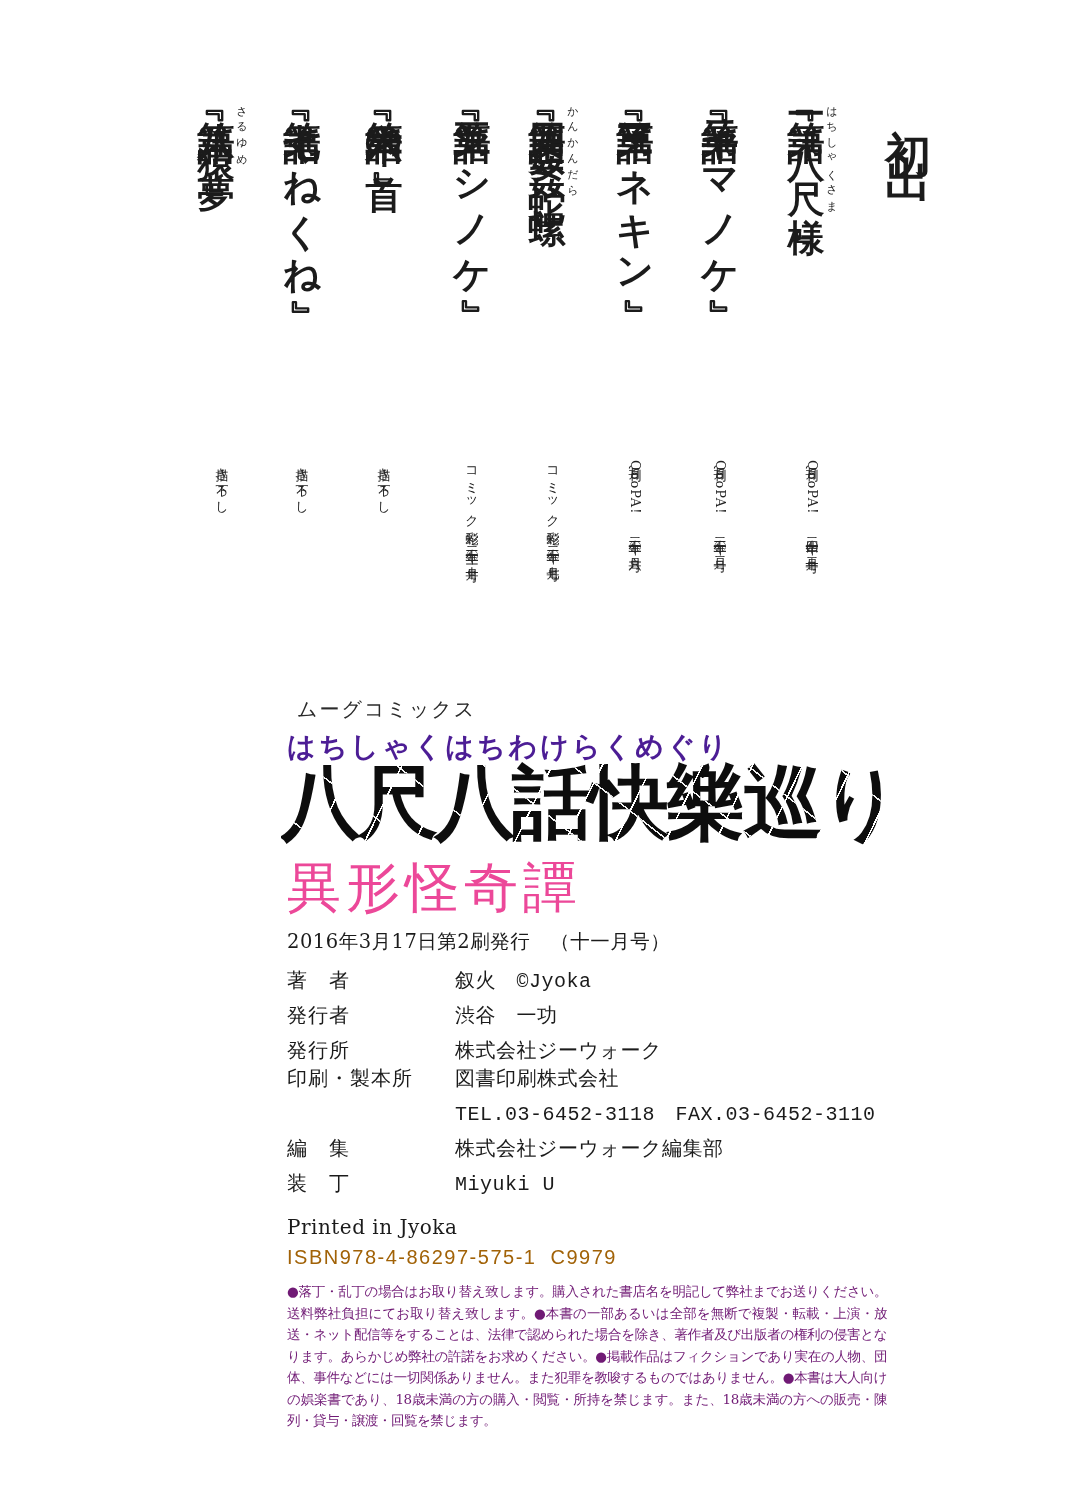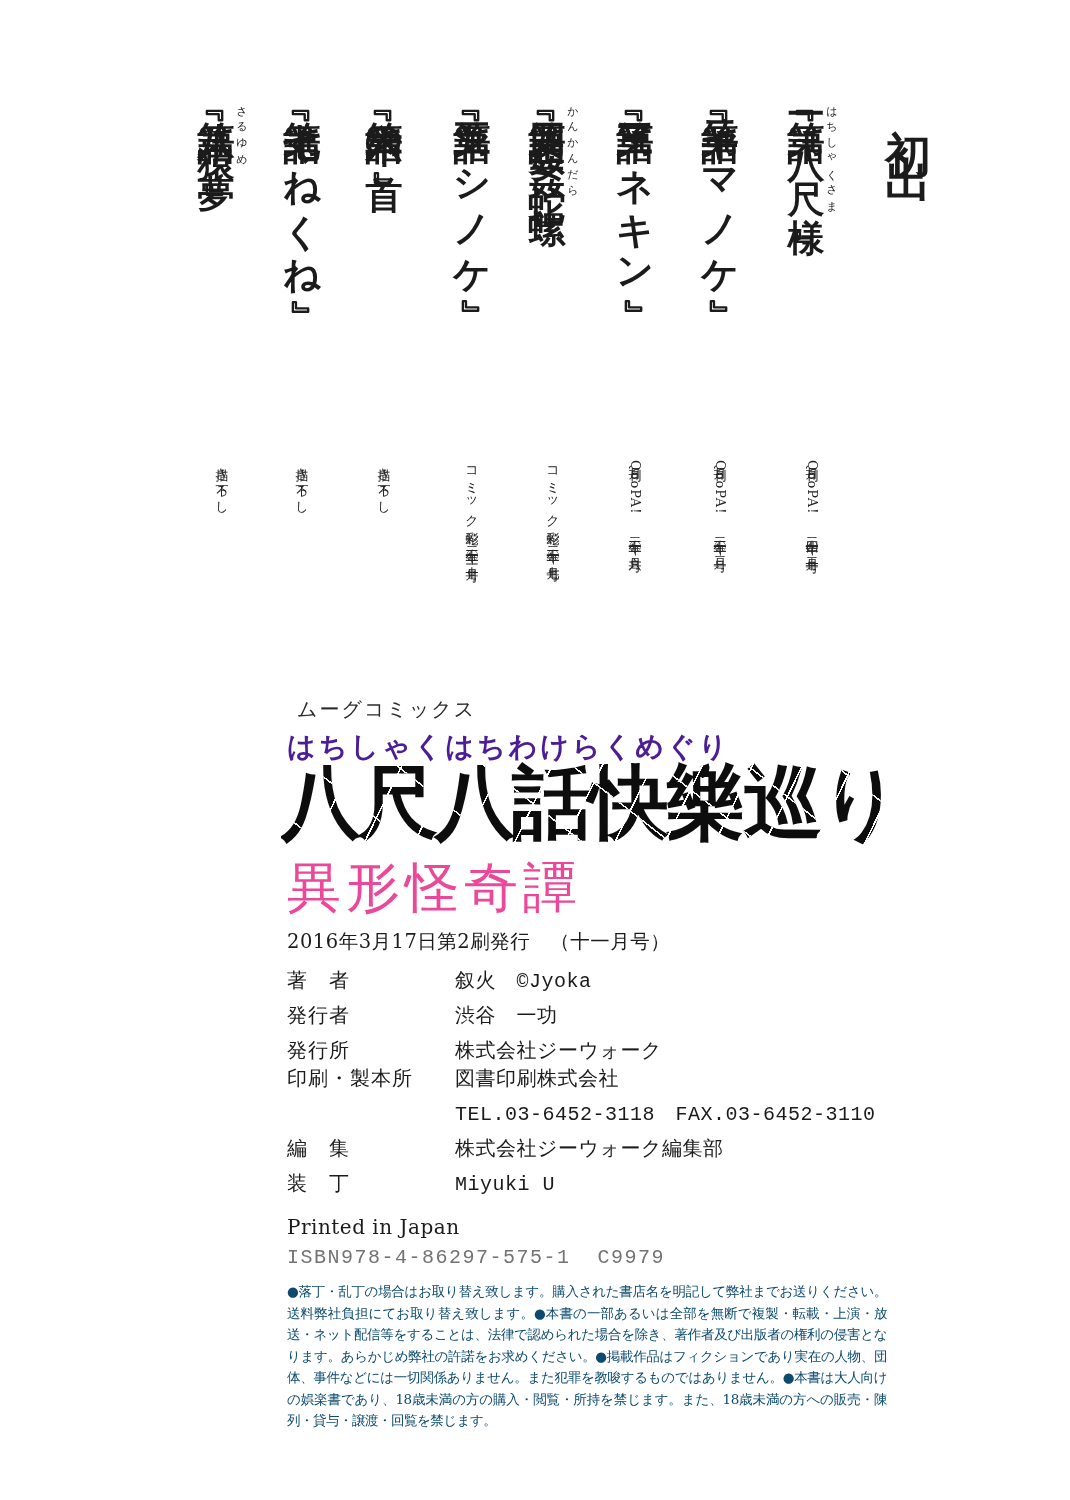--- a/index.html
+++ b/index.html
@@ -110,27 +110,27 @@
     font-size:20px;line-height:27px;color:#1b1b1b;
   }
   .edition{margin-bottom:13px;font-size:19.5px;letter-spacing:0.5px;}
   .crow{display:flex;margin-bottom:8px;font-family:Liberation Mono, monospace;}
   .crow .lab{flex:0 0 168px;letter-spacing:1px;}
   .crow .val{letter-spacing:0.5px;white-space:pre;}
   .crow.tight{margin-bottom:1px;}
   .printed{margin-top:16px;font-size:20px;letter-spacing:0.5px;}
   .isbn{
     margin-top:3px;
-    font-family:Liberation Mono, monospace;
-    font-size:20px;letter-spacing:1.5px;white-space:pre;color:#737373;
+    font-family:Liberation Sans, sans-serif;
+    font-size:20px;letter-spacing:1.5px;white-space:pre;color:#a16207;
   }
   .notice{
     margin-top:10px;width:600px;
     font-size:13.5px;letter-spacing:-0.5px;line-height:21.5px;
-    text-align:justify;color:#0c4a6e;
+    text-align:justify;color:#701a75;
   }
 </style>
 </head>
 <body>
 
 <div class="page">
 
   <div class="col c-head">
     <div class="v-heading">初出</div>
   </div>
@@ -205,18 +205,18 @@
     </div>
     <div class="crow">
       <span class="lab">編　集</span>
       <span class="val">株式会社ジーウォーク編集部</span>
     </div>
     <div class="crow">
       <span class="lab">装　丁</span>
       <span class="val">Miyuki U</span>
     </div>
 
-    <div class="printed">Printed in Japan</div>
+    <div class="printed">Printed in Jyoka</div>
     <div class="isbn">ISBN978-4-86297-575-1  C9979</div>
     <div class="notice">●落丁・乱丁の場合はお取り替え致します。購入された書店名を明記して弊社までお送りください。送料弊社負担にてお取り替え致します。●本書の一部あるいは全部を無断で複製・転載・上演・放送・ネット配信等をすることは、法律で認められた場合を除き、著作者及び出版者の権利の侵害となります。あらかじめ弊社の許諾をお求めください。●掲載作品はフィクションであり実在の人物、団体、事件などには一切関係ありません。また犯罪を教唆するものではありません。●本書は大人向けの娯楽書であり、18歳未満の方の購入・閲覧・所持を禁じます。また、18歳未満の方への販売・陳列・貸与・譲渡・回覧を禁じます。</div>
   </div>
 
 </div>
 
 </body></html>

